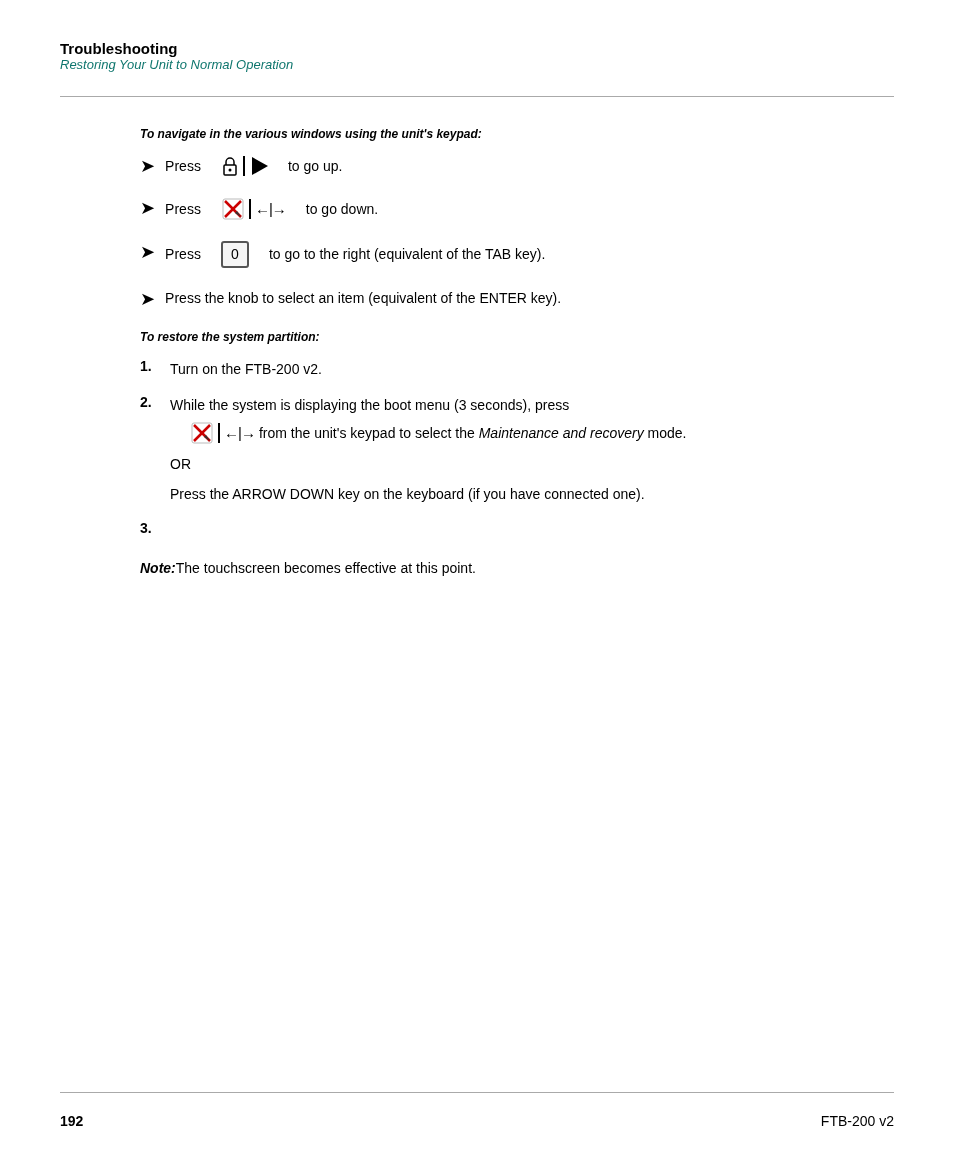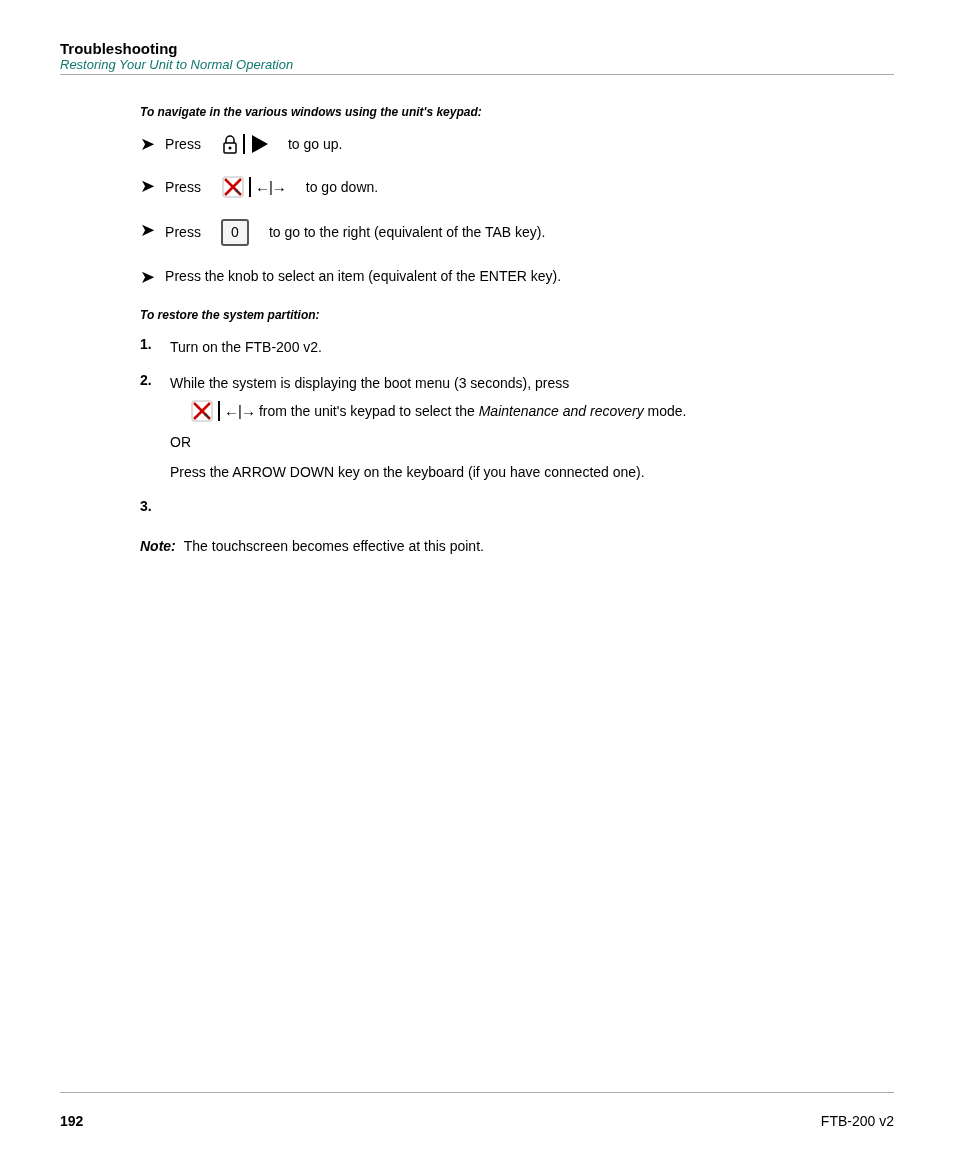--- a/index.html
+++ b/index.html
@@ -15,21 +15,21 @@
 
     .page-container {
       width: 954px;
       min-height: 1159px;
       padding: 40px 60px;
       position: relative;
     }
 
     .header-section {
       border-bottom: 1px solid #aaa;
-      padding-bottom: 2px;
+      padding-bottom: 24px;
       margin-bottom: 30px;
     }
 
     .header-title {
       font-weight: bold;
       font-size: 15px;
     }
 
     .header-subtitle {
       font-style: italic;
@@ -124,21 +124,20 @@
     }
 
     .numbered-item .item-text {
       font-size: 14px;
       line-height: 1.6;
     }
 
     .note-section {
       display: flex;
       align-items: flex-start;
-      gap: 8px;
       margin-top: 24px;
     }
 
     .note-label {
       font-weight: bold;
       font-style: italic;
       font-size: 14px;
       flex-shrink: 0;
     }
 

